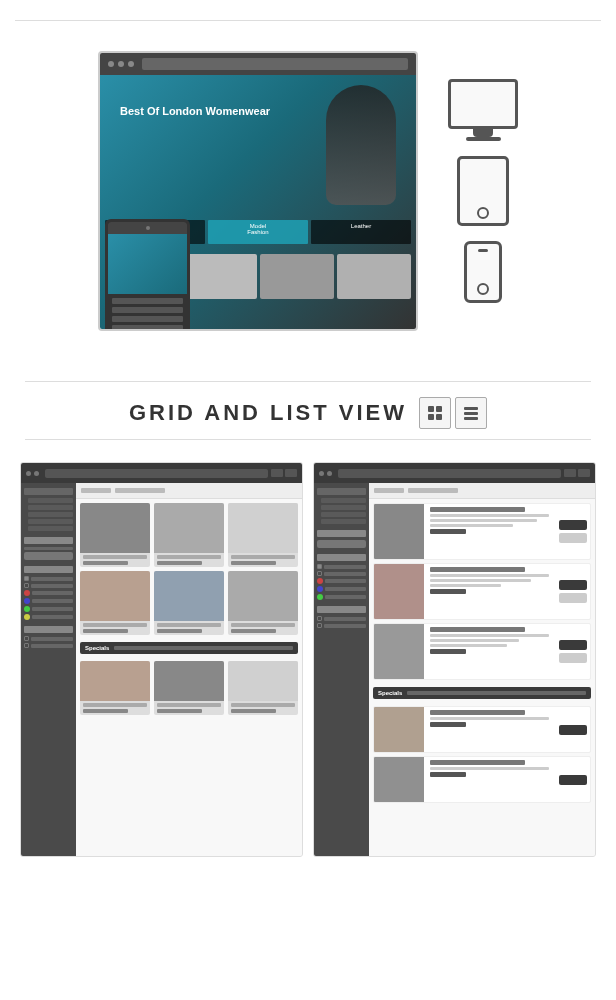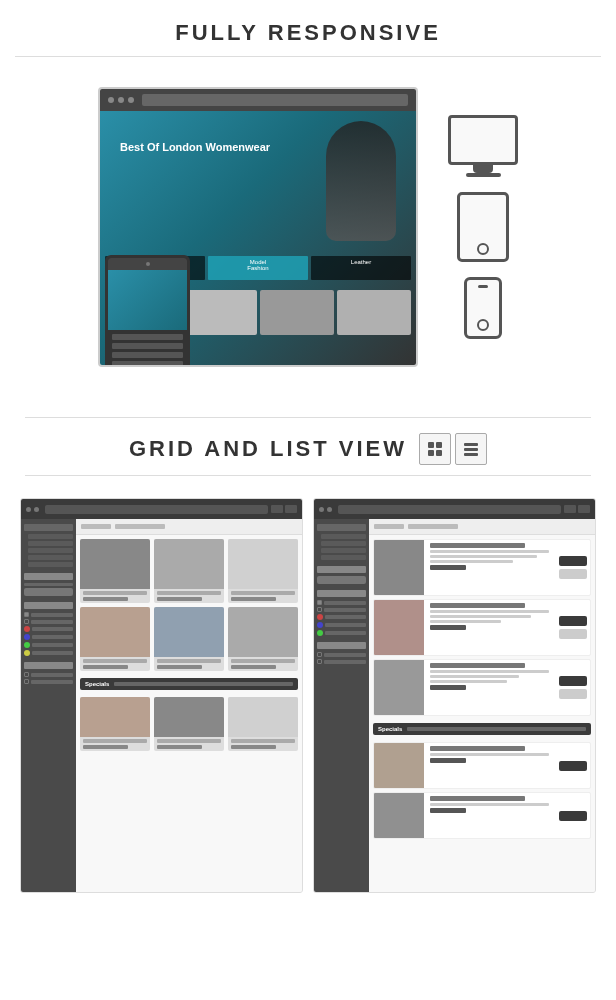--- a/index.html
+++ b/index.html
@@ -504,21 +504,20 @@
       height: 10px;
       background: #3a3a3a;
       border-radius: 2px;
     }
     .action-btn.light { background: #ccc; }
   </style>
 </head>
 <body>
 
 <div class="section-responsive">
-  <h2 class="section-title">FULLY RESPONSIVE</h2>
   <hr class="divider">
 
   <div class="responsive-content">
 
     <div class="browser-mockup">
       <div class="browser-mockup-img">
         <div class="browser-bar">
           <div class="browser-dot"></div>
           <div class="browser-dot"></div>
           <div class="browser-dot"></div>

